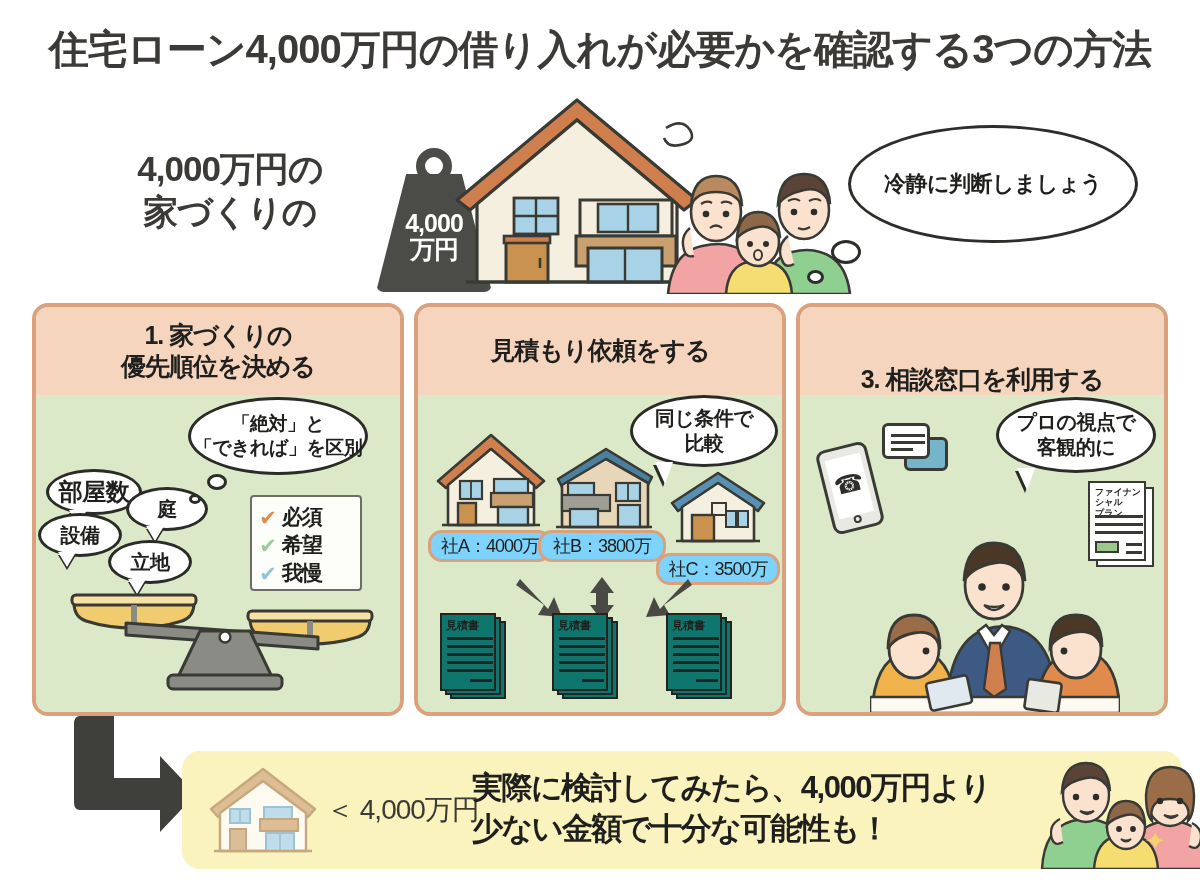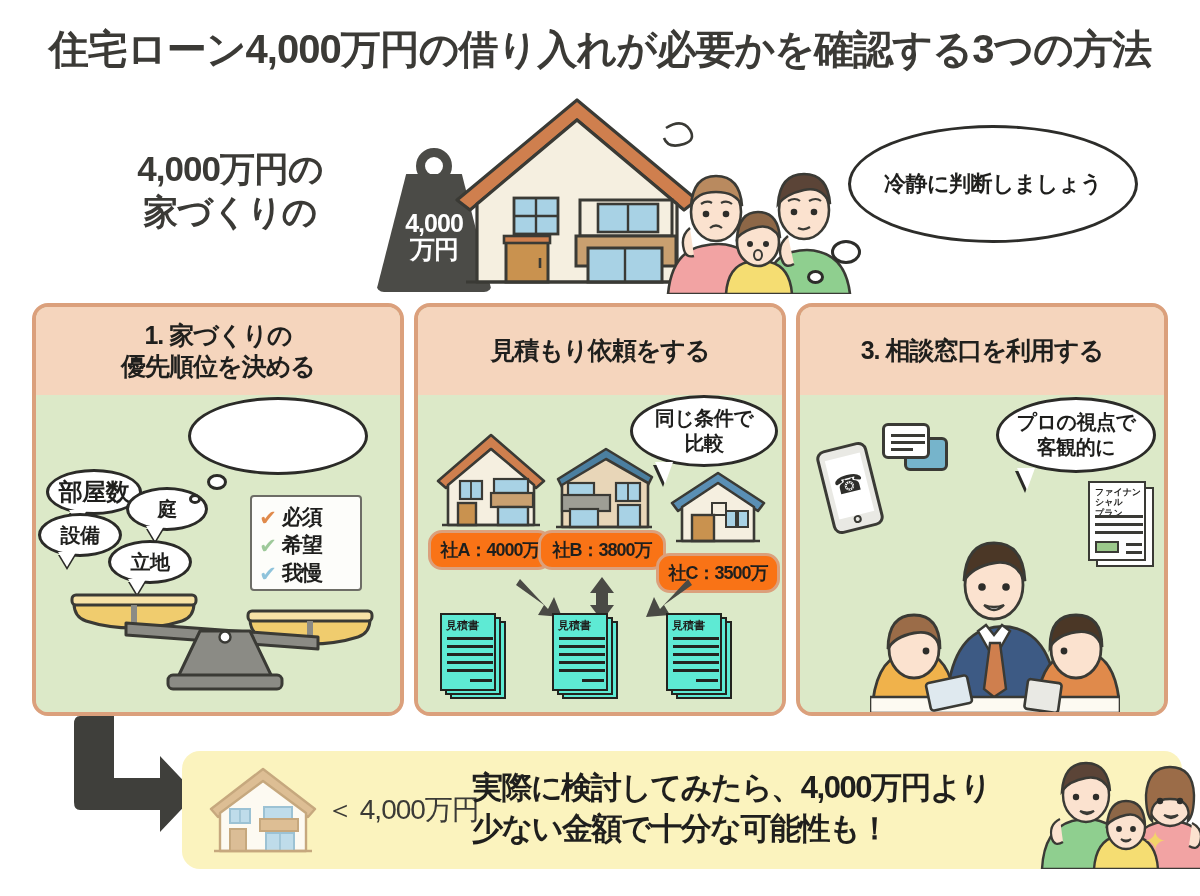--- a/index.html
+++ b/index.html
@@ -71,21 +71,21 @@
   #card2 { left: 414px; }
   #card3 { left: 796px; }
 
   .card-head {
     height: 88px; background: #f5d5bd;
     display: flex; align-items: center; justify-content: center;
     text-align: center; color: #1f1f1d;
     font-size: 25px; font-weight: 700; line-height: 1.26; letter-spacing: -1px;
     padding: 0 6px;
   }
-  #card3 .card-head { font-size: 25px; }
+  #card3 .card-head { font-size: 25px; align-items: flex-end; }
   .card-body { position: relative; height: 317px; background: #dce9c8; }
 
   
   .bub {
     position: absolute; background: #fff; border: 3px solid #2b2b28;
     border-radius: 50% / 50%;
     display: flex; align-items: center; justify-content: center;
     text-align: center; color: #1f1f1d; font-weight: 700; letter-spacing: -0.5px;
     line-height: 1.25;
   }
@@ -123,40 +123,40 @@
   .ck-row { display: flex; align-items: center; gap: 4px; height: 28px; }
   .ck-mark { font-size: 21px; font-weight: 900; line-height: 1; width: 20px; text-align: center; }
   .ck-text { font-size: 21px; font-weight: 700; color: #1f1f1d; letter-spacing: -1px; }
 
   
   .scale { position: absolute; left: 28px; top: 186px; width: 320px; height: 110px; }
 
   
   .c2house { position: absolute; }
   .pricetag {
-    position: absolute; background: #f97316; border: 3px solid #dba07c; border-radius: 14px;
-    font-size: 18px; font-weight: 700; color: #1f1f1d;
+    position: absolute; background: #7dd3fc; border: 3px solid #dba07c; border-radius: 14px;
+    font-size: 18px; font-weight: 400; color: #1f1f1d;
     display: flex; align-items: center; justify-content: center; white-space: nowrap;
-    letter-spacing: -1px; height: 40px;
+    letter-spacing: -1px; height: 32px;
   }
   #tagA { left: 10px;  top: 135px; width: 124px; }
   #tagB { left: 120px; top: 135px; width: 128px; }
   #tagC { left: 238px; top: 158px; width: 124px; }
 
   #c2think {
     left: 212px; top: 0px; width: 148px; height: 72px;
     font-size: 20px; line-height: 1.25;
   }
   #c2think .tail { left: 22px; bottom: -20px;
     border-left: 10px solid transparent; border-right: 8px solid transparent;
     border-top: 22px solid #fff; filter: drop-shadow(-2px 3px 0 #2b2b28); }
 
   .doc { position: absolute; width: 66px; height: 86px; }
   .doc .sheet {
-    position: absolute; background: #5eead4; border: 2.5px solid #23231f; width: 56px; height: 78px;
+    position: absolute; background: #0f766e; border: 2.5px solid #23231f; width: 56px; height: 78px;
   }
   .doc .s3 { left: 10px; top: 8px; }
   .doc .s2 { left: 5px;  top: 4px; }
   .doc .s1 { left: 0px;  top: 0px; }
   .doc .dt { position: absolute; left: 4px; top: 3px; font-size: 11px; font-weight: 700; color: #1f1f1d; }
   .doc .ln { position: absolute; left: 5px; height: 2.5px; background: #23231f; }
 
   
   #c3think {
     left: 196px; top: 2px; width: 160px; height: 76px;
@@ -315,20 +315,24 @@
       <div class="bub" id="kb2">
         <span>設備</span>
         <span class="tail"></span>
       </div>
       <div class="bub" id="kb3">
         <span>立地</span>
         <span class="tail"></span>
       </div>
 
       <div class="bub" id="c1think">
+        <div>
+          <div>「絶対」と</div>
+          <div>「できれば」を区別</div>
+        </div>
         <span class="d1"></span>
         <span class="d2"></span>
       </div>
 
       <div class="checklist">
         <div class="ck-row">
           <span class="ck-mark" style="color:#e08a4b">✔</span>
           <span class="ck-text">必須</span>
         </div>
         <div class="ck-row">

